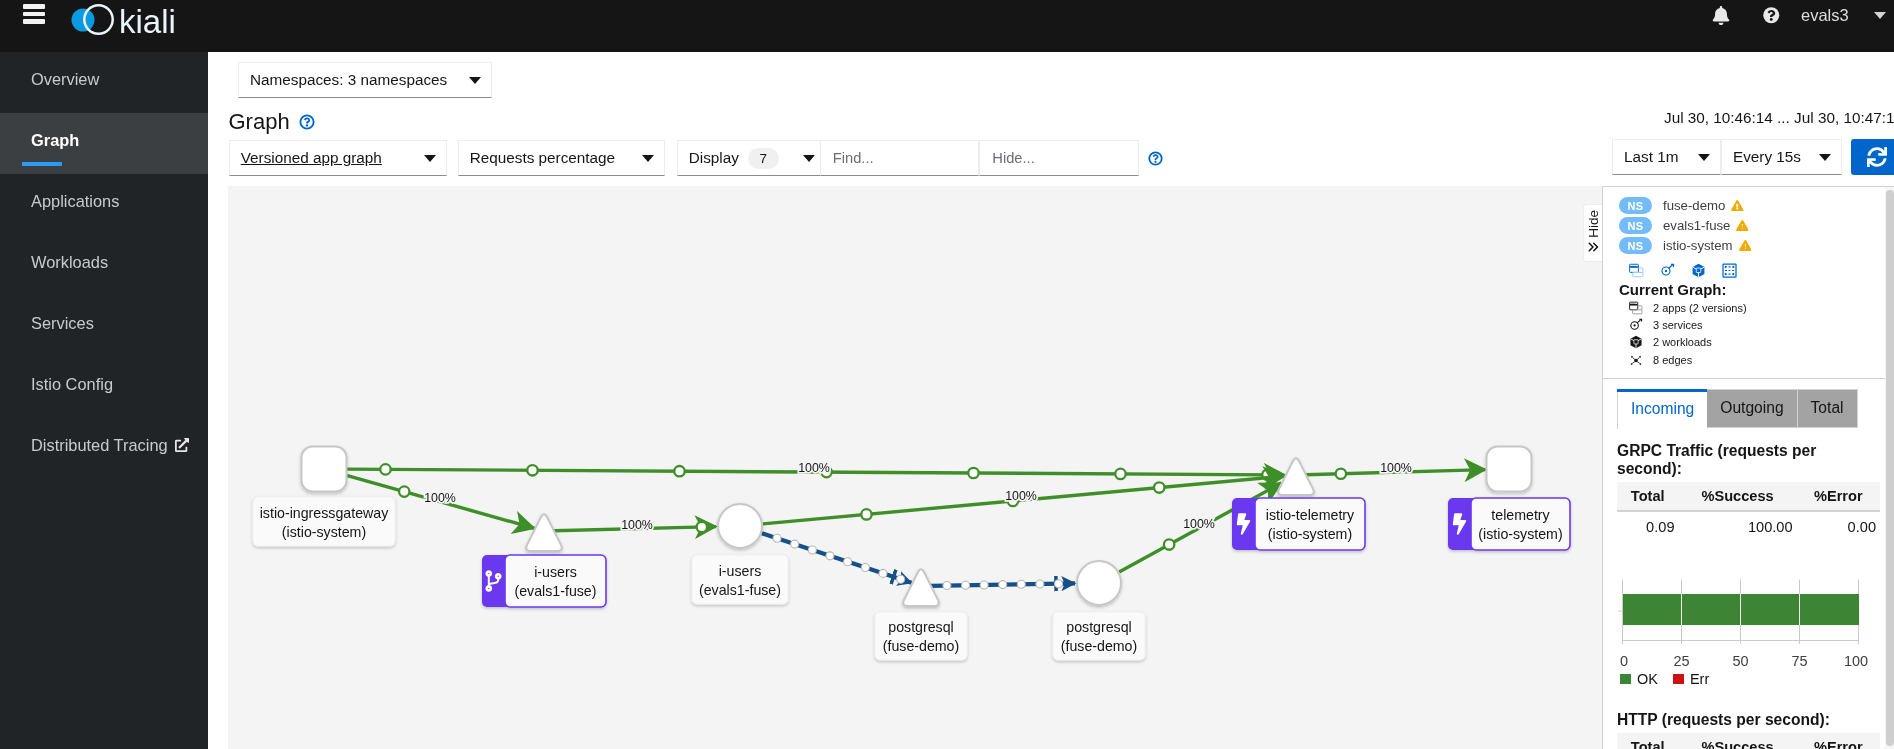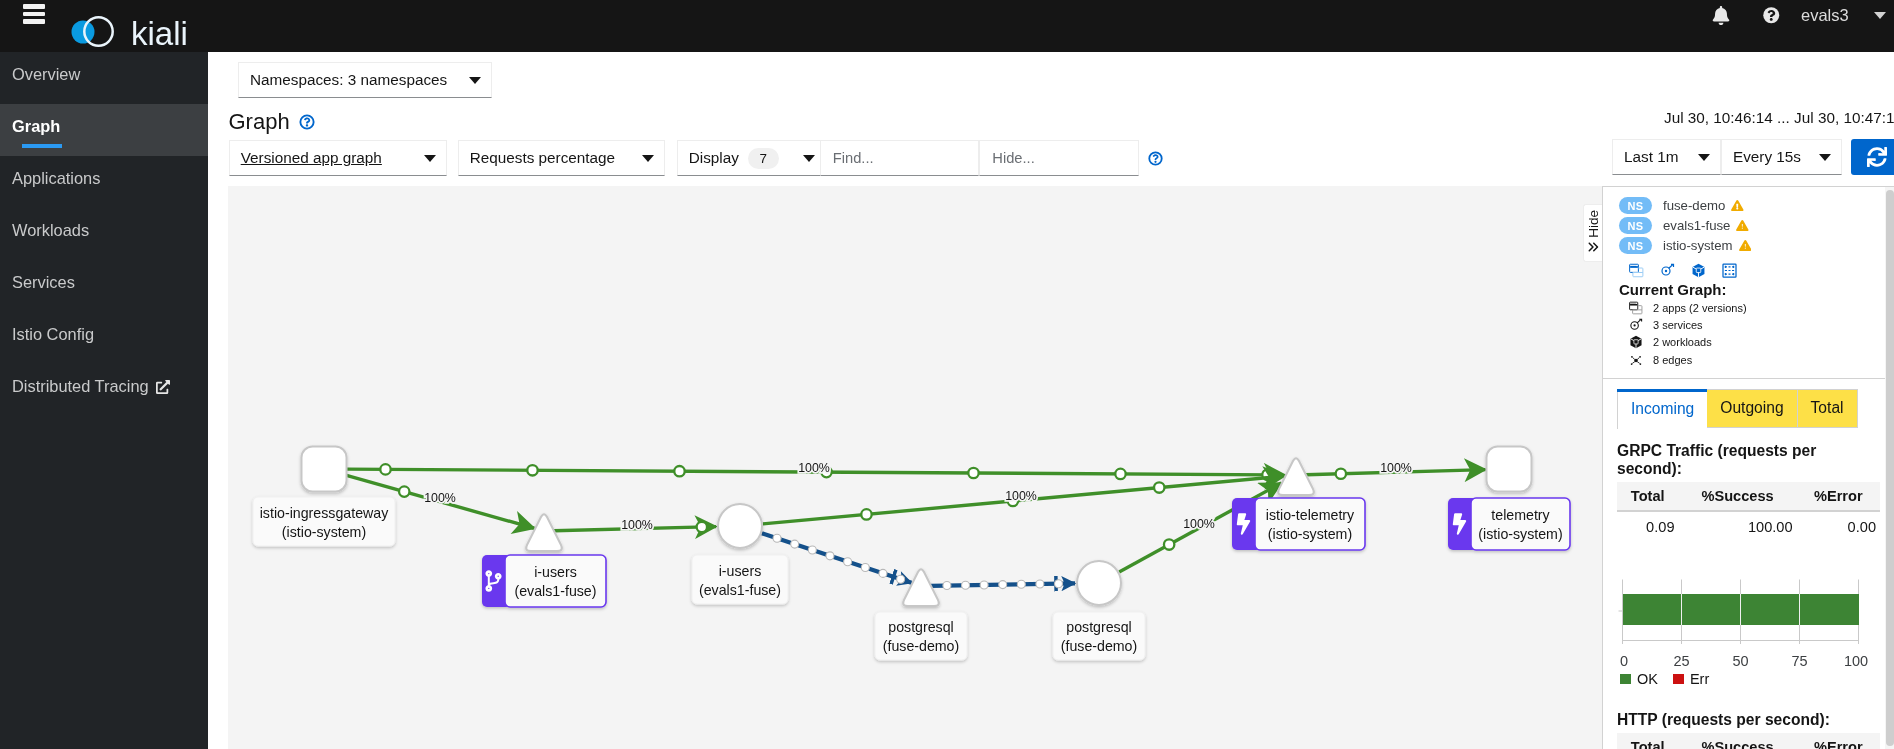--- a/index.html
+++ b/index.html
@@ -9,32 +9,32 @@
     font-family:"Liberation Sans",sans-serif;
     font-size:14px;color:#151515;background:#fff;overflow:hidden;
   }
   
   .masthead{position:absolute;left:0;top:0;width:1894px;height:52px;background:#151515;z-index:20;}
   .hamburger{position:absolute;left:23px;top:4px;width:22px;height:21px;cursor:pointer;}
   .hamburger span{position:absolute;left:0;width:22px;height:4.6px;background:#f2f2f2;border-radius:1px;}
   .hamburger span:nth-child(1){top:0px;}
   .hamburger span:nth-child(2){top:7.6px;}
   .hamburger span:nth-child(3){top:15.2px;}
-  .brand{position:absolute;left:63px;top:17px;height:32px;display:flex;align-items:center;gap:12px;}
+  .brand{position:absolute;left:63px;top:5px;height:32px;display:flex;align-items:center;gap:0px;}
   .brand-text{font-size:33px;font-weight:400;color:#eaf4fb;letter-spacing:0px;font-family:"Liberation Sans",sans-serif;position:relative;top:1px;}
   .mh-right{position:absolute;left:1700px;top:0;width:194px;height:31px;}
   .mh-btn{position:absolute;top:0;width:22px;height:31px;display:flex;align-items:center;justify-content:center;cursor:pointer;}
   .mh-btn.bell{left:10px;}
   .mh-btn.help{left:60.5px;}
   .mh-user{position:absolute;left:101px;top:0;height:31px;display:flex;align-items:center;gap:25px;cursor:pointer;color:#dcdcdc;font-size:16.5px;}
   .caret-d{width:0;height:0;border-left:6px solid transparent;border-right:6px solid transparent;border-top:7px solid #d2d2d2;}
 
   
   .sidebar{position:absolute;left:0;top:52px;width:208px;height:697px;background:#212427;z-index:15;}
-  .nav-item{height:52px;display:flex;align-items:center;padding-left:12px;padding-bottom:7px;color:#c9cacb;font-size:16.4px;cursor:pointer;position:relative;}
+  .nav-item{height:61px;display:flex;align-items:center;padding-left:31px;padding-bottom:7px;color:#c9cacb;font-size:16.4px;cursor:pointer;position:relative;}
   .nav-item.active{background:#3c3f42;color:#fff;font-weight:700;}
   .nav-item.active:after{content:"";position:absolute;left:22px;bottom:8px;width:40px;height:4px;background:#2b9af3;}
   .ext-icon{margin-left:7px;display:inline-flex;}
 
   
   .content{position:absolute;left:208px;top:52px;width:1686px;height:697px;background:#fff;}
 
   .select-box{background:#fff;border:1px solid #ededed;border-bottom:1px solid #8a8d90;height:36px;display:flex;align-items:center;padding:0 11px;font-size:15.3px;color:#151515;cursor:pointer;}
   .select-box .cv{width:0;height:0;border-left:6.5px solid transparent;border-right:6.5px solid transparent;border-top:7px solid #151515;margin-left:auto;margin-right:-1px;}
 
@@ -67,21 +67,21 @@
   .ns-chip{width:33px;height:17.3px;border-radius:9px;background:#73bcf7;color:#fff;font-size:11px;font-weight:700;display:flex;align-items:center;justify-content:center;letter-spacing:0.3px;}
   .ns-name{margin-left:11px;font-size:13.2px;color:#3c3f42;}
   .warn{margin-left:6px;display:inline-flex;}
   .legend-icons{display:flex;gap:16px;margin-top:9px;margin-left:10px;}
 
   .cg-title{font-weight:700;font-size:15px;margin:1px 0 2px 0;line-height:15px;}
   .cg-row{display:flex;align-items:center;height:17.4px;font-size:11px;color:#151515;}
   .cg-row .ic{width:14px;display:flex;align-items:center;justify-content:center;margin-right:10px;margin-left:10px;}
 
   .tabs{display:flex;margin-top:0;height:39px;}
-  .tab{padding:0 13px;height:39px;display:flex;align-items:center;font-size:15.6px;color:#151515;cursor:pointer;border:1px solid #d2d2d2;border-left:none;position:relative;background:#fde047;}
+  .tab{padding:0 13px;height:39px;display:flex;align-items:center;font-size:15.6px;color:#151515;cursor:pointer;border:1px solid #d2d2d2;border-left:none;position:relative;background:#a3a3a3;}
   .tab:first-child{border-left:1px solid #d2d2d2;}
   .tab.act{color:#06c;background:#fff;border-bottom:none;border-right:none;height:40px;}
   .tab.act:before{content:"";position:absolute;left:-1px;right:0;top:-1px;height:3px;background:#06c;}
   .sec-title{font-weight:700;font-size:15.6px;line-height:18px;margin:14px 0 4px 0;}
   .sec-title.http{margin-top:24px;}
   table.tt{border-collapse:collapse;width:100%;font-size:14px;}
   table.tt th{background:#f4f4f4;font-weight:700;padding:6px 4px;text-align:center;border-bottom:2px solid #d2d2d2;font-size:14.6px;}
   table.tt td{padding:7px 4px;text-align:right;font-size:14.6px;}
   .sp-head{padding:10px 16px 9px 16px;border-bottom:1px solid #d2d2d2;}
   .sp-body{padding:10px 14px 0 14px;}

